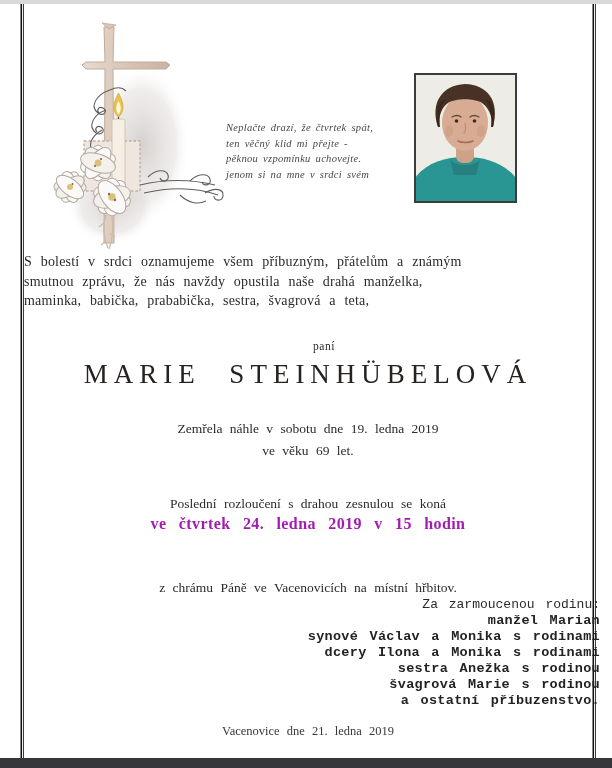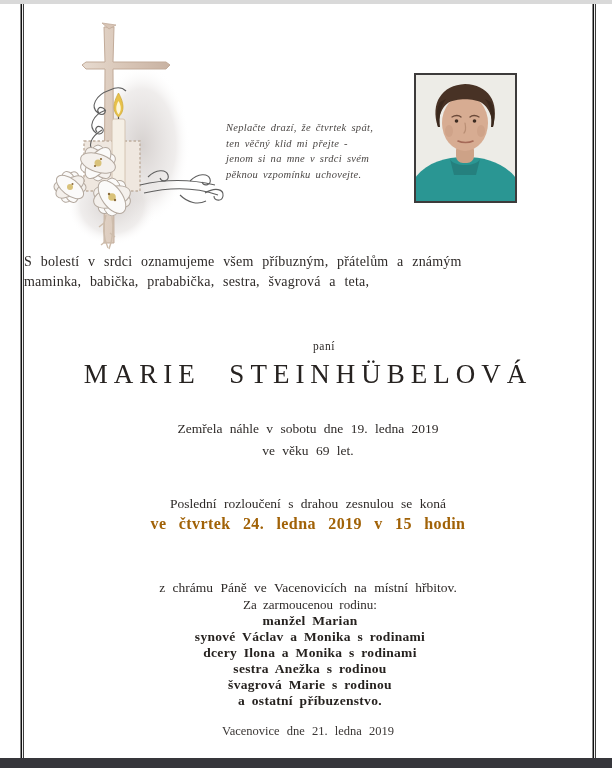--- a/index.html
+++ b/index.html
@@ -52,24 +52,24 @@
     color: #262220; white-space: nowrap;
   }
 
   .death {
     position: absolute; left: 0; top: 414px; width: 568px;
     text-align: center; font-size: 13.5px; line-height: 22px; word-spacing: 4px;
   }
 
   .funeral { position: absolute; left: 0; top: 491px; width: 568px; text-align: center; }
   .funeral-line1 { font-size: 13.5px; line-height: 18px; word-spacing: 4px; }
-  .funeral-line2 { font-size: 16px; line-height: 21px; font-weight: bold; word-spacing: 8px; letter-spacing: 0.4px; color: #a16207; }
+  .funeral-line2 { font-size: 16px; line-height: 21px; font-weight: bold; word-spacing: 8px; letter-spacing: 0.4px; color: #a21caf; }
   .funeral-line3 { font-size: 13.5px; line-height: 19px; word-spacing: 4px; margin-top: 44px; }
 
-  .family { position: absolute; left: 2px; top: 592px; width: 568px; text-align: center; }
+  .family { position: absolute; left: 8px; top: 592px; width: 568px; text-align: right; font-family: Liberation Mono, monospace; }
   .family-intro { font-size: 13px; line-height: 17px; word-spacing: 3px; }
   .family-member { font-size: 13.5px; line-height: 16px; font-weight: bold; word-spacing: 3px; letter-spacing: 0.3px; color: #26221f; }
 
   .footer-line {
     position: absolute; left: 0; top: 720px; width: 568px;
     text-align: center; font-size: 12.5px; word-spacing: 4px; color: #3a3634;
   }
 </style>
 </head>
 <body>
@@ -161,22 +161,22 @@
         <path d="M66 200 C62 212 64 224 68 233"></path>
         <path d="M72 202 C74 214 72 226 69 234"></path>
         <path d="M64 208 l-5 4 M70 218 l5 4 M66 226 l-5 4"></path>
       </g>
     </svg>
   </div>
 
   <div class="poem">
     <div>Neplačte drazí, že čtvrtek spát,</div>
     <div>ten věčný klid mi přejte -</div>
+    <div>pěknou vzpomínku uchovejte.</div>
     <div>jenom si na mne v srdci svém</div>
-    <div>pěknou vzpomínku uchovejte.</div>
   </div>
 
   <div class="photo">
     <svg width="99" height="126" viewBox="0 0 99 126" xmlns="http://www.w3.org/2000/svg">
       <rect width="99" height="126" fill="#f1f0ed"></rect>
       <rect width="99" height="126" fill="#e9e7e2" opacity="0.5"></rect>
 
       <path d="M-2 126 L-2 104 C10 88 28 82 49 82 C70 82 88 88 101 104 L101 126 Z" fill="#2a9693"></path>
       <path d="M34 84 C38 92 60 92 64 84 L60 100 L38 100 Z" fill="#25807e"></path>
 
@@ -197,20 +197,21 @@
       <path d="M49 48 C50 53 50 56 48 58" stroke="#b98e74" stroke-width="1.2" fill="none" stroke-linecap="round"></path>
       <path d="M42 66 C46 68 53 68 57 66" stroke="#a56a58" stroke-width="1.6" fill="none" stroke-linecap="round"></path>
 
       <ellipse cx="33" cy="56" rx="4" ry="6" fill="#c79a80" opacity="0.5"></ellipse>
       <ellipse cx="65" cy="56" rx="4" ry="6" fill="#c79a80" opacity="0.5"></ellipse>
     </svg>
   </div>
 
   <div class="announce">
     <div>S bolestí v srdci oznamujeme všem příbuzným, přátelům a známým</div>
+    <div>smutnou zprávu, že nás navždy opustila naše drahá manželka,</div>
     <div>maminka, babička, prababička, sestra, švagrová a teta,</div>
   </div>
 
   <div class="honorific">paní</div>
 
   <div class="deceased-name">MARIE STEINHÜBELOVÁ</div>
 
   <div class="death">
     <div>Zemřela náhle v sobotu dne 19. ledna 2019</div>
     <div>ve věku 69 let.</div>

